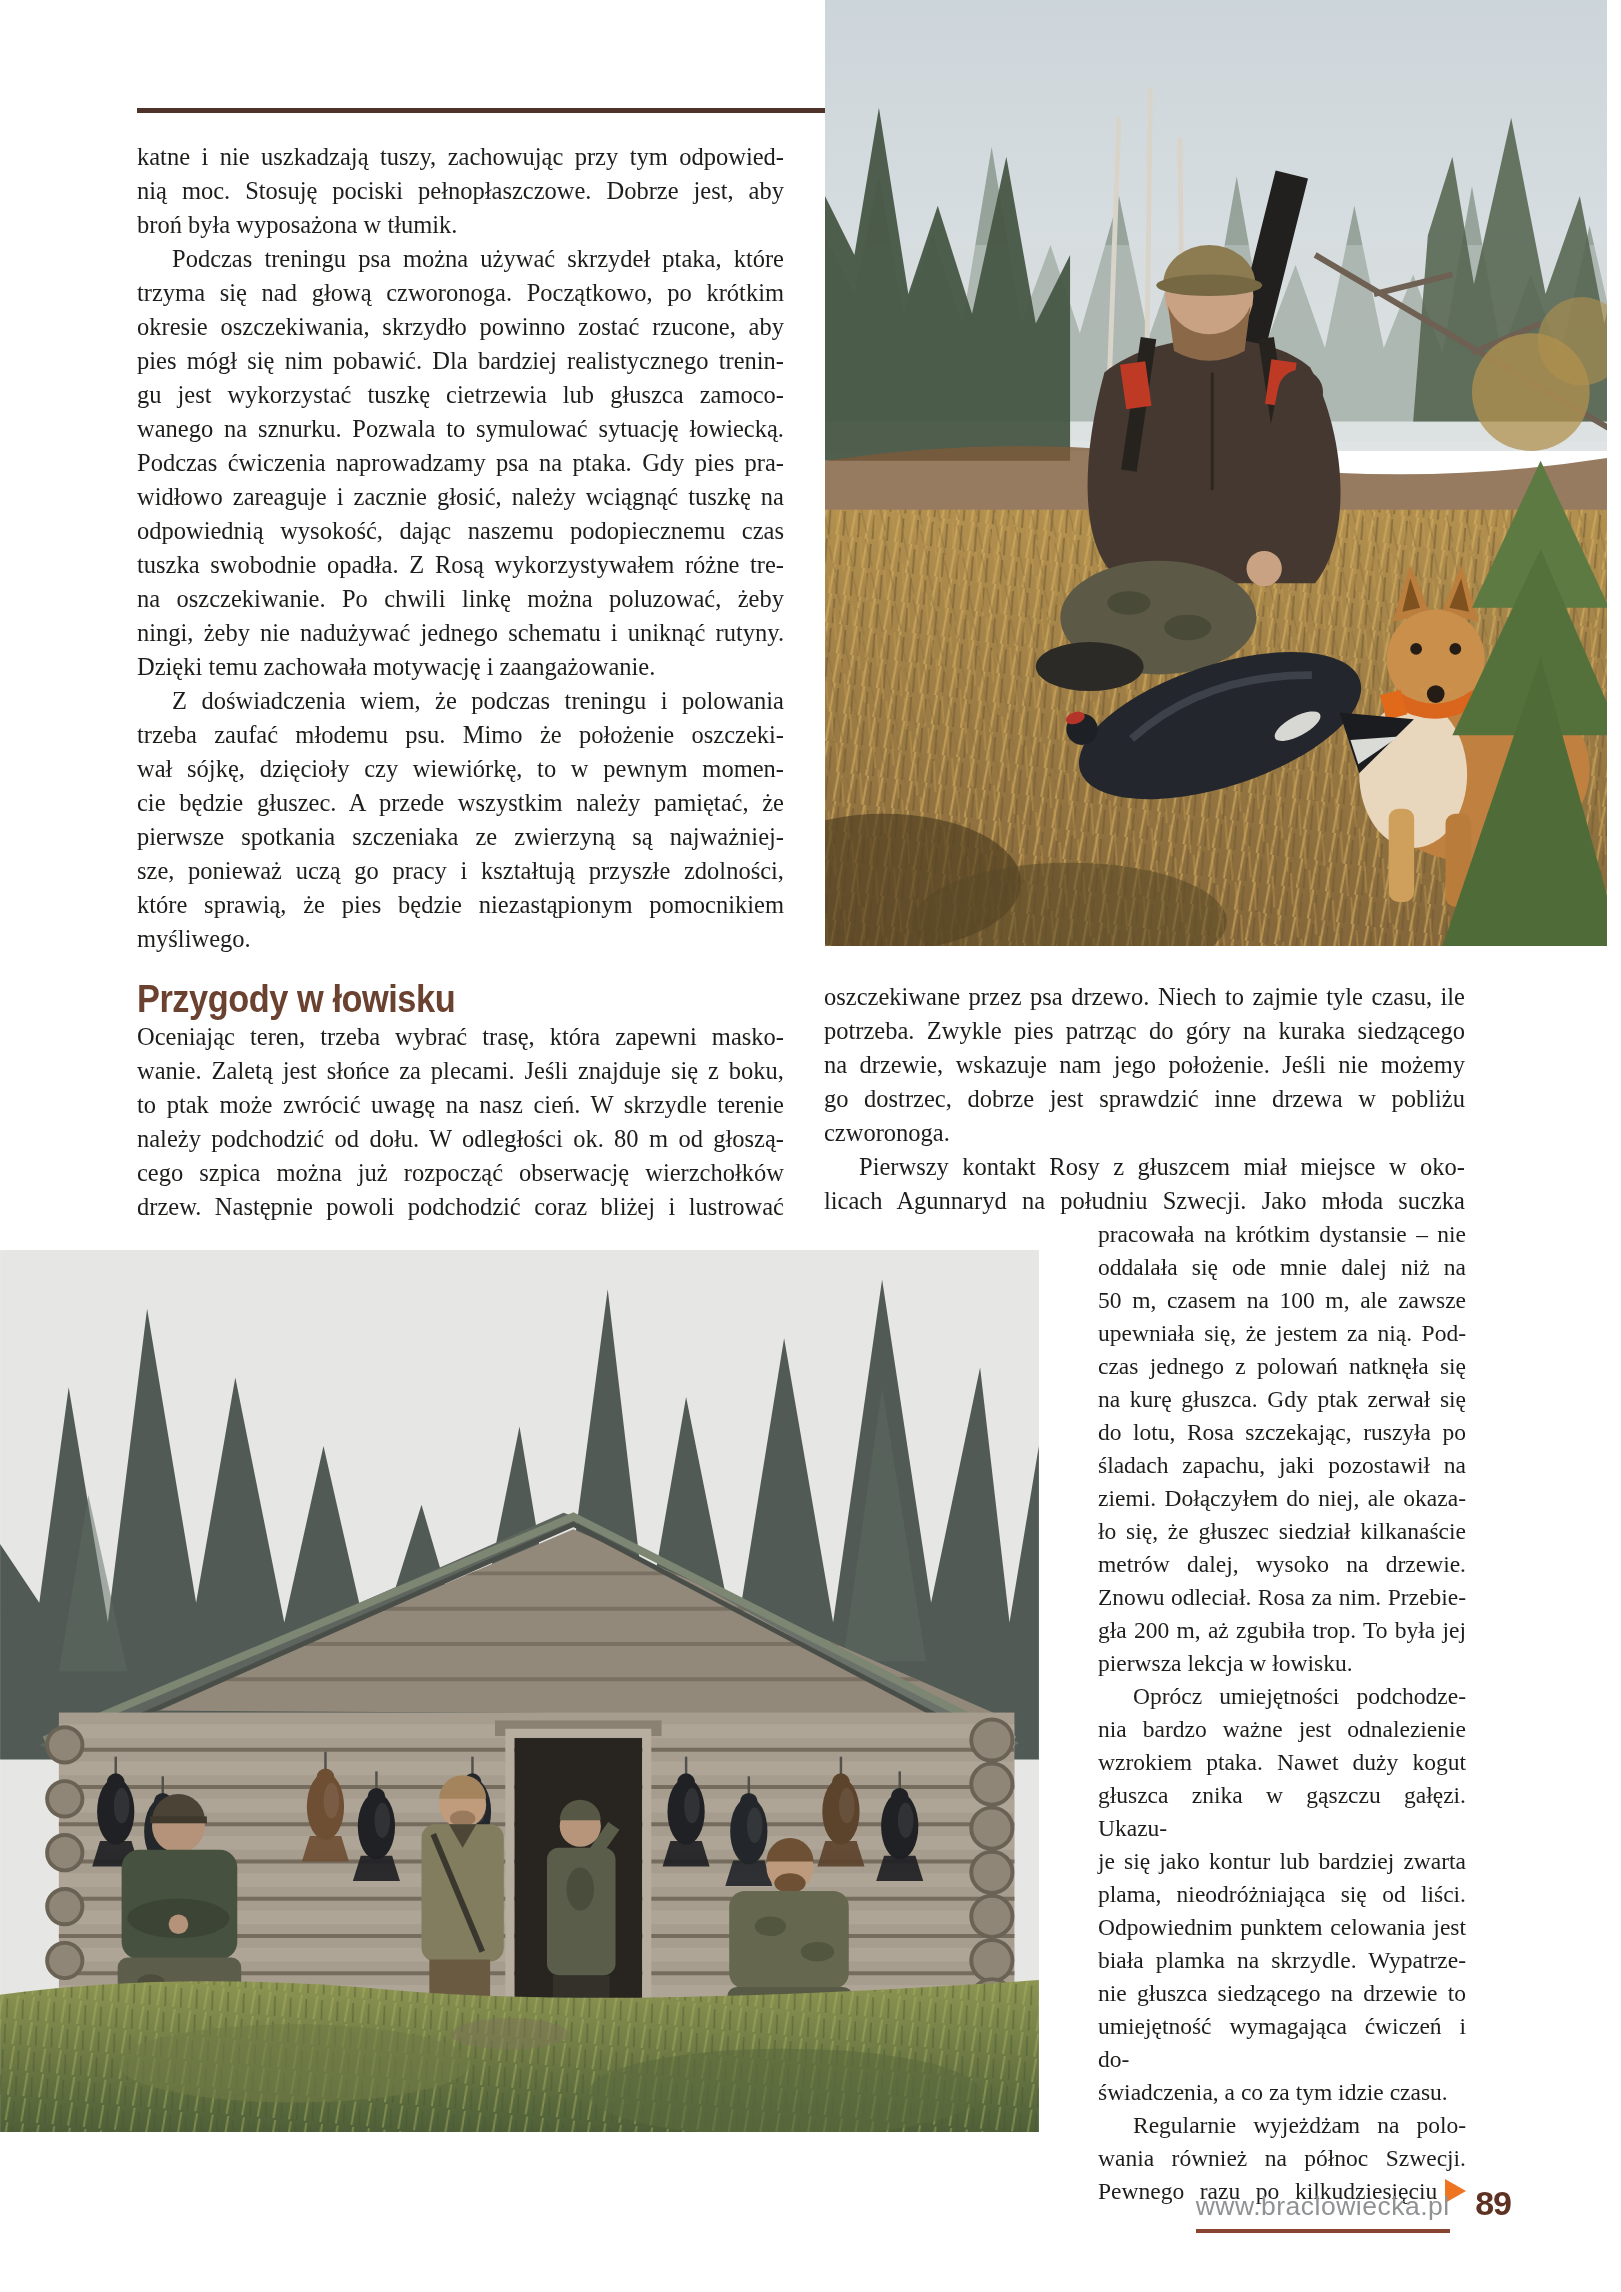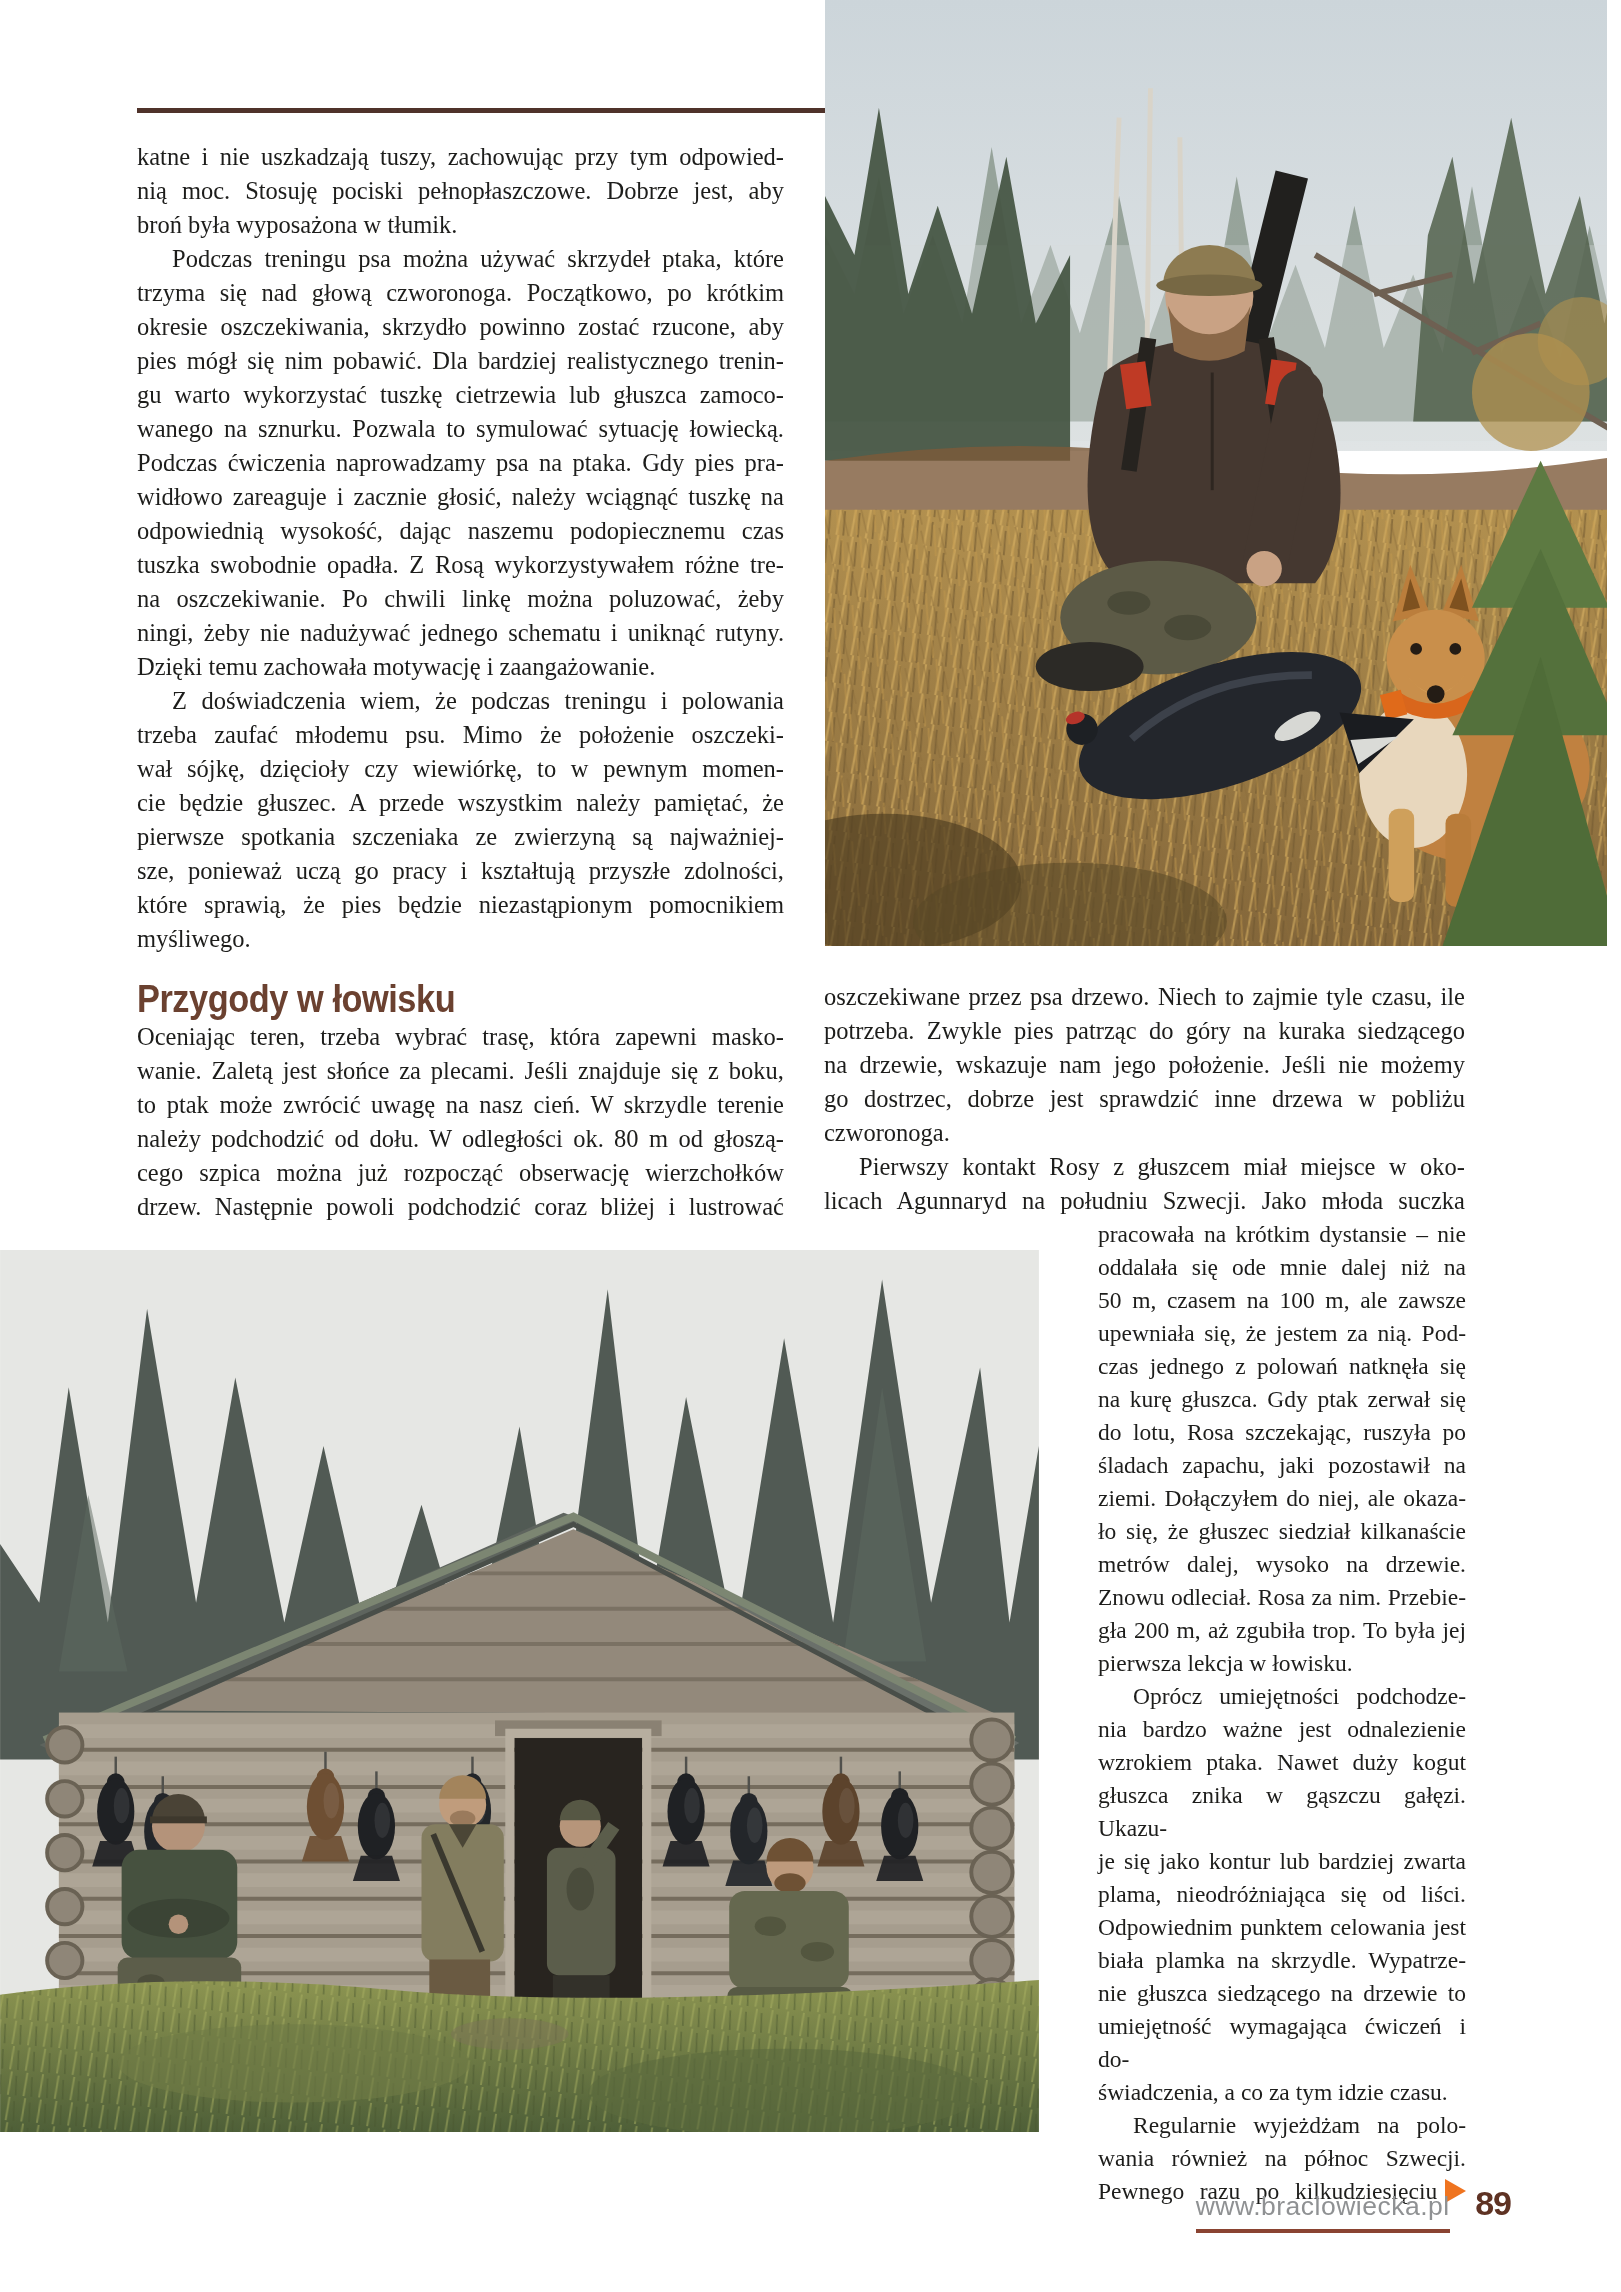--- a/index.html
+++ b/index.html
@@ -139,21 +139,21 @@
   </div>
 
   <div class="textcol col-left-p1">
       <div class="line">katne i nie uszkadzają tuszy, zachowując przy tym odpowied-</div>
       <div class="line">nią moc. Stosuję pociski pełnopłaszczowe. Dobrze jest, aby</div>
       <div class="line end">broń była wyposażona w tłumik.</div>
       <div class="line ind">Podczas treningu psa można używać skrzydeł ptaka, które</div>
       <div class="line">trzyma się nad głową czworonoga. Początkowo, po krótkim</div>
       <div class="line">okresie oszczekiwania, skrzydło powinno zostać rzucone, aby</div>
       <div class="line">pies mógł się nim pobawić. Dla bardziej realistycznego trenin-</div>
-      <div class="line">gu warto wykorzystać tuszkę cietrzewia lub głuszca zamoco-</div>
+      <div class="line">gu jest wykorzystać tuszkę cietrzewia lub głuszca zamoco-</div>
       <div class="line">wanego na sznurku. Pozwala to symulować sytuację łowiecką.</div>
       <div class="line">Podczas ćwiczenia naprowadzamy psa na ptaka. Gdy pies pra-</div>
       <div class="line">widłowo zareaguje i zacznie głosić, należy wciągnąć tuszkę na</div>
       <div class="line">odpowiednią wysokość, dając naszemu podopiecznemu czas</div>
       <div class="line">tuszka swobodnie opadła. Z Rosą wykorzystywałem różne tre-</div>
       <div class="line">na oszczekiwanie. Po chwili linkę można poluzować, żeby</div>
       <div class="line">ningi, żeby nie nadużywać jednego schematu i uniknąć rutyny.</div>
       <div class="line end">Dzięki temu zachowała motywację i zaangażowanie.</div>
       <div class="line ind">Z doświadczenia wiem, że podczas treningu i polowania</div>
       <div class="line">trzeba zaufać młodemu psu. Mimo że położenie oszczeki-</div>

